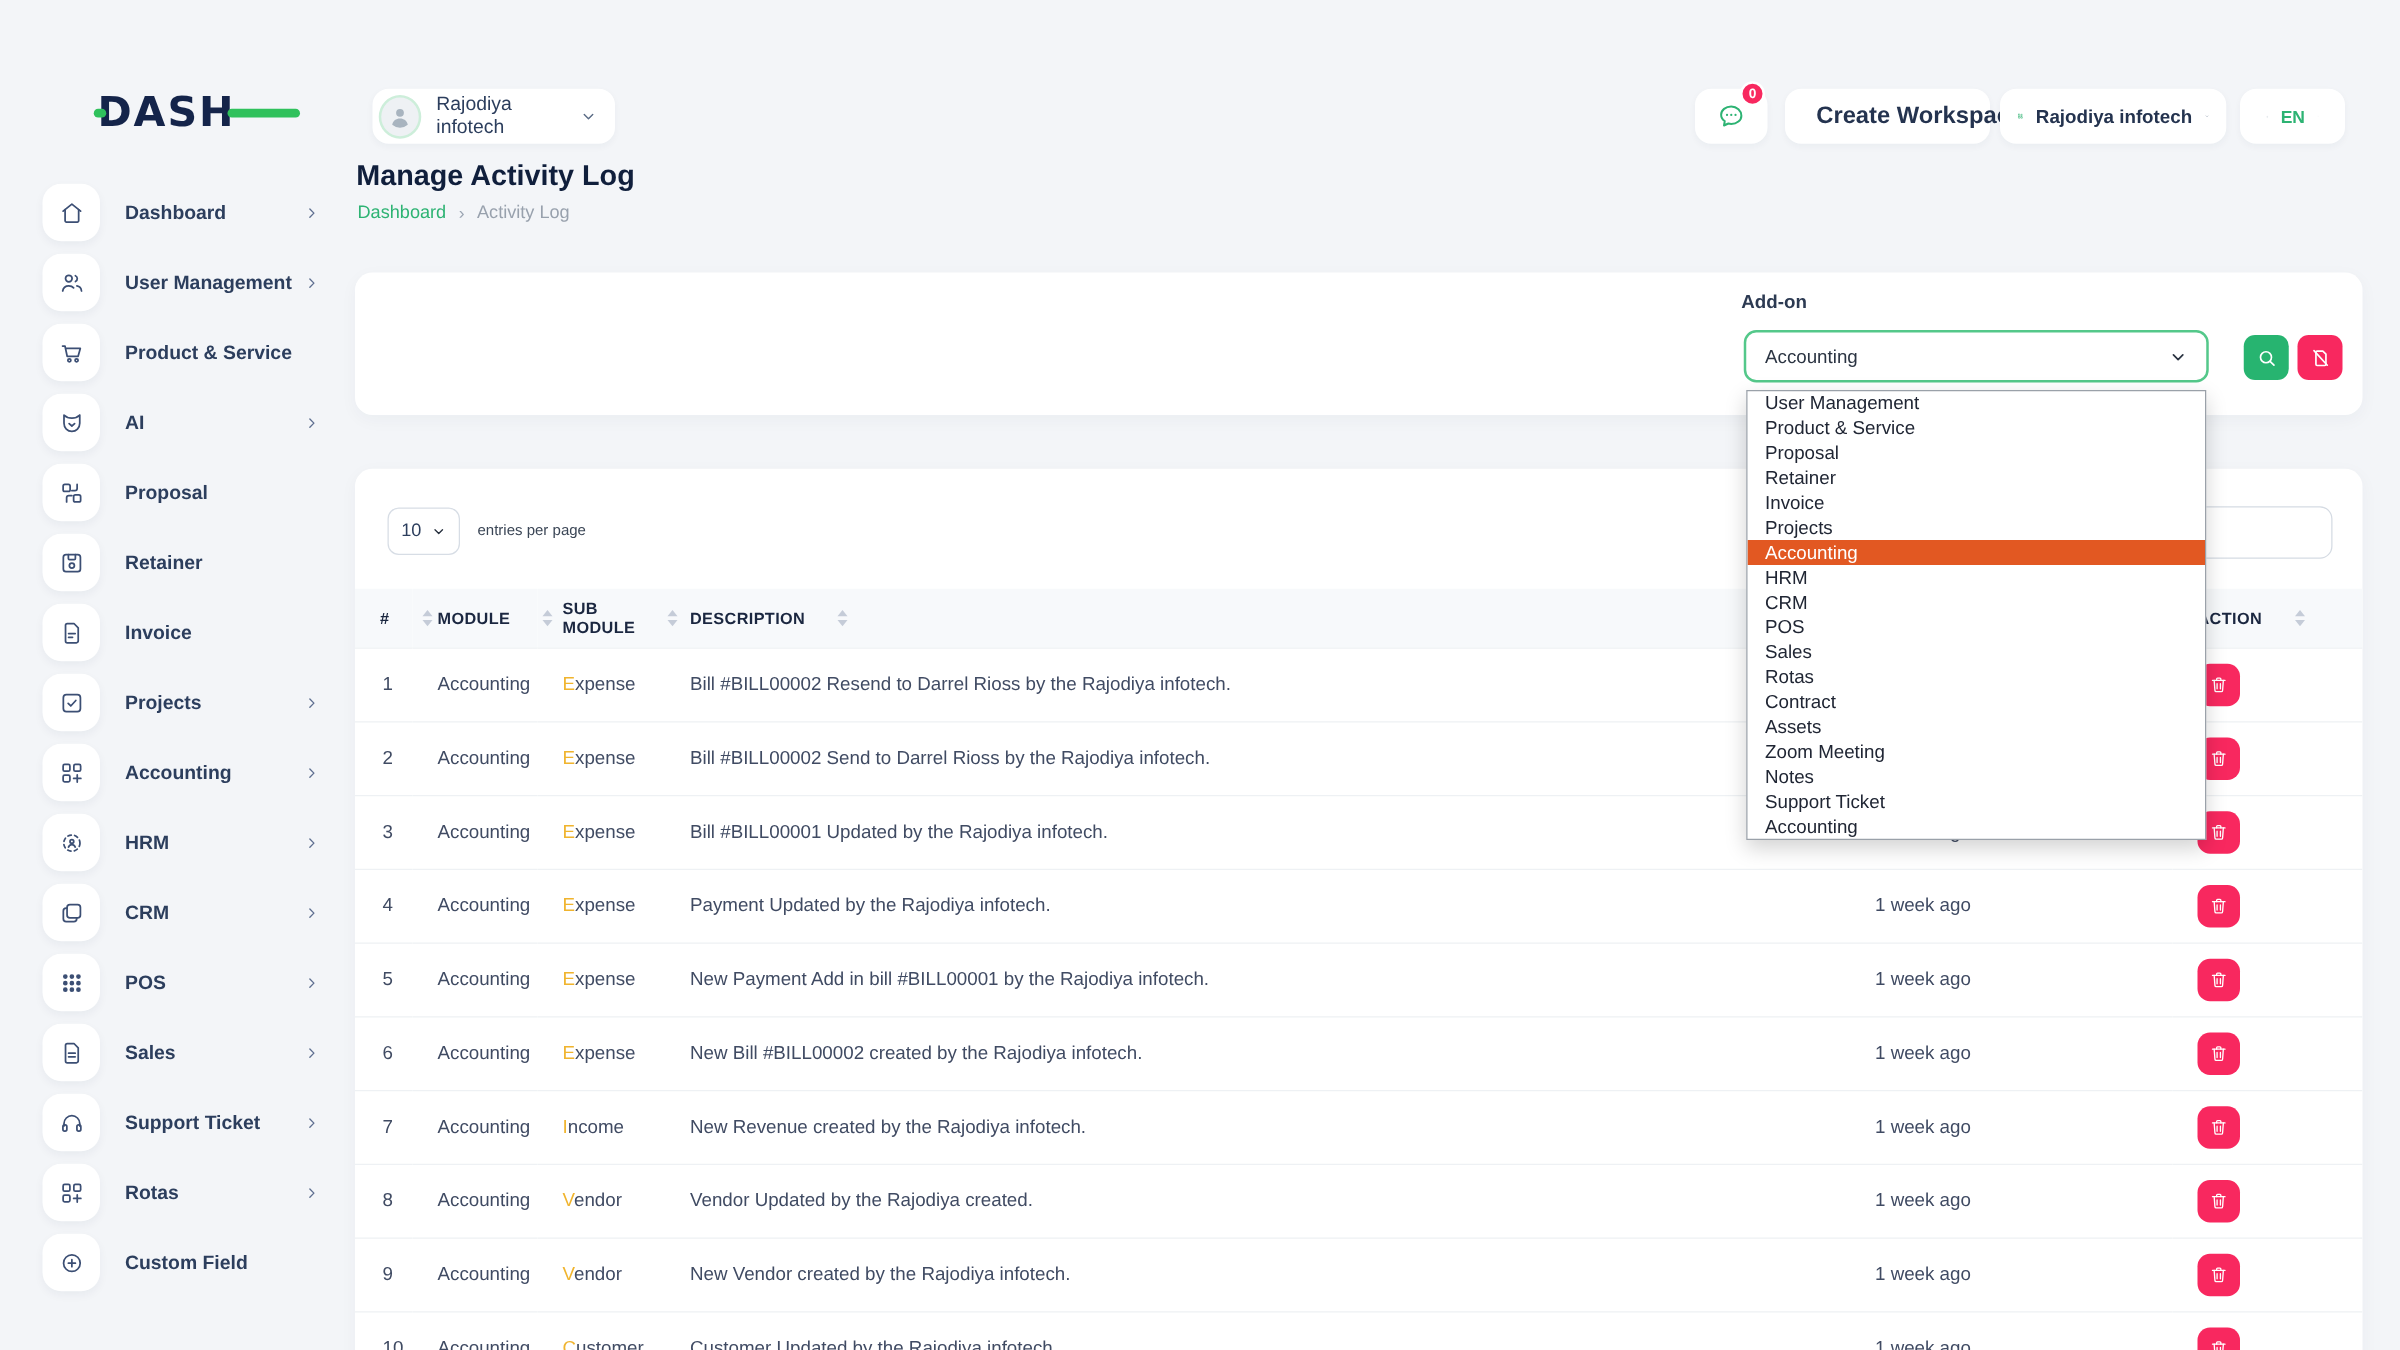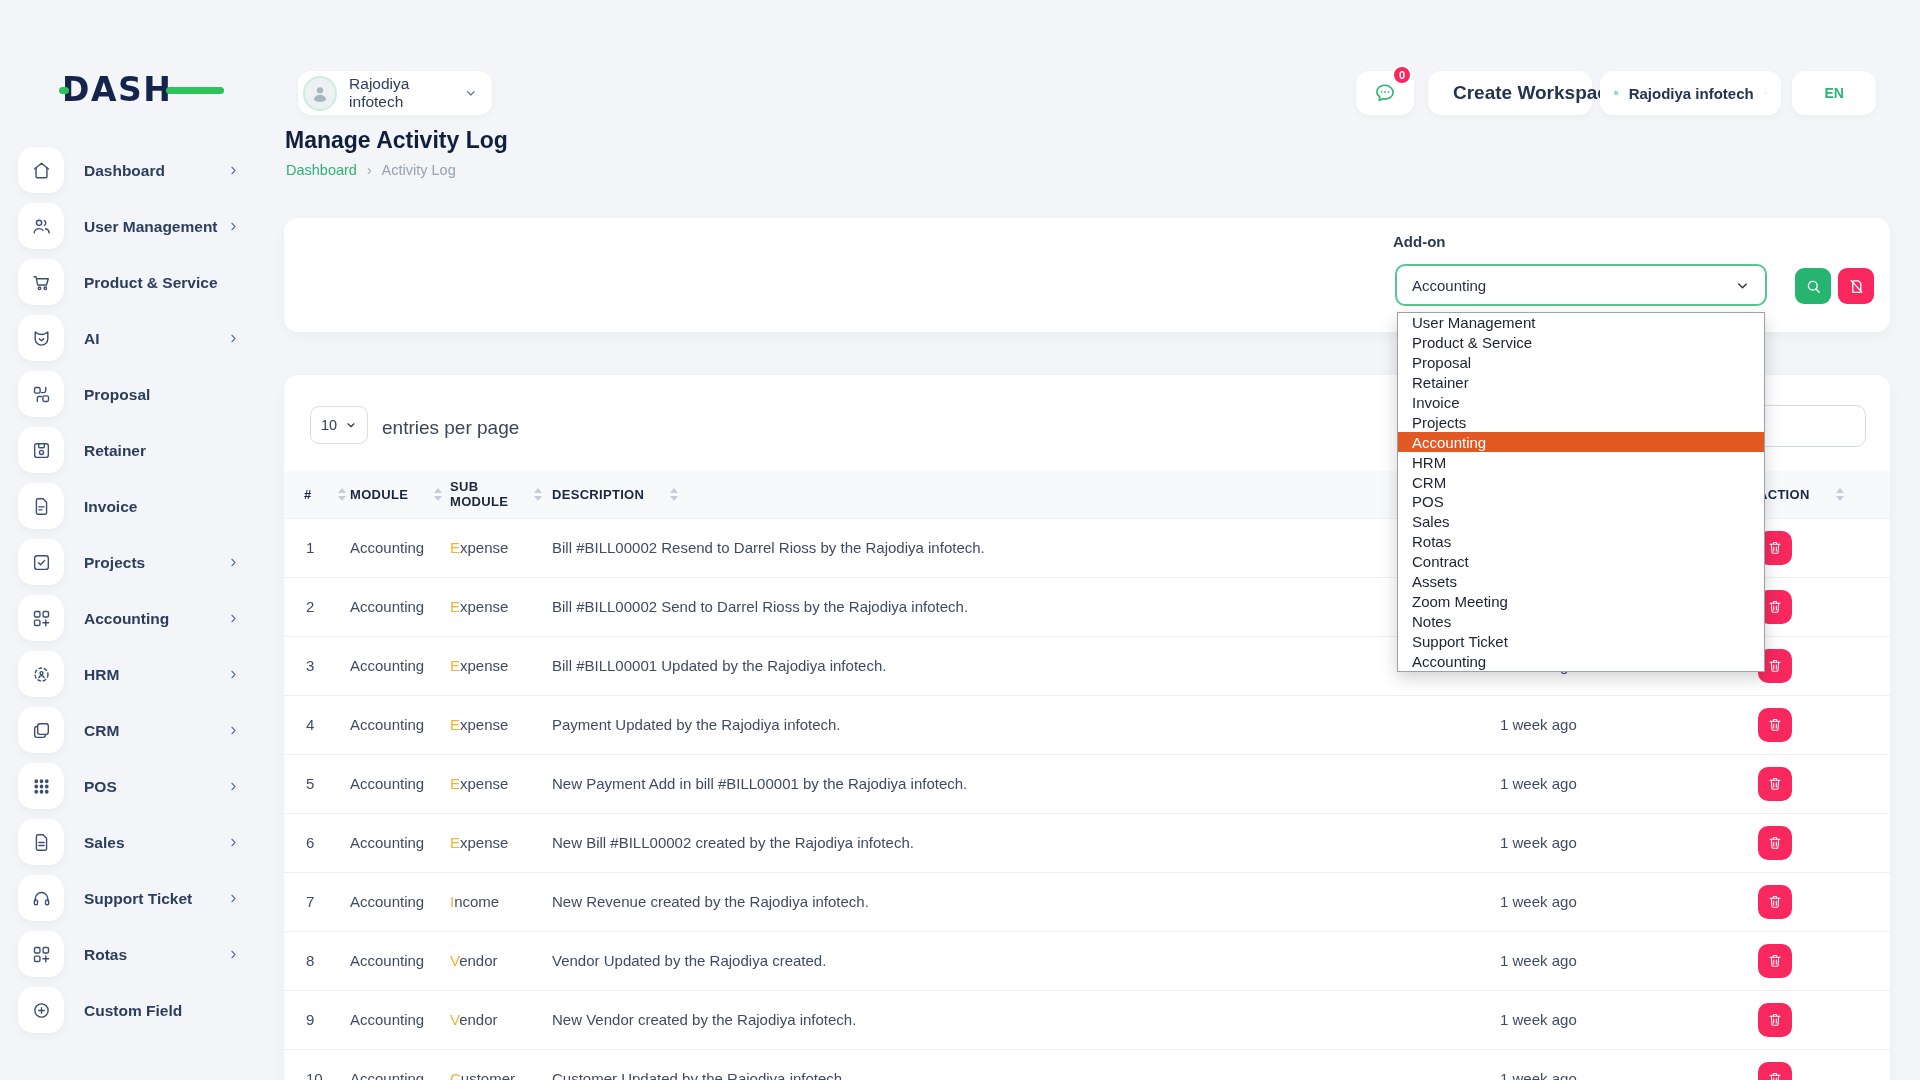--- a/index.html
+++ b/index.html
@@ -1,20 +1,20 @@
 <!DOCTYPE html>
 <html><head>
 <meta charset="utf-8">
 <style>
   *{margin:0;padding:0;box-sizing:border-box}
   html,body{width:1920px;height:1080px;overflow:hidden}
   body{position:relative;background:#f3f5f8;font-family:"Liberation Sans","DejaVu Sans",sans-serif;color:#2c3e5d}
 
   
-  .sidebar{position:absolute;left:0;top:0;width:262px;height:1080px;background:#f3f5f8}
+  .sidebar{position:absolute;left:16px;top:0;width:262px;height:1080px;background:#f3f5f8}
   .logo{position:absolute;left:62px;top:68px;width:150px;height:44px}
   .logo-text{font-size:33px;font-weight:800;color:#14244a;letter-spacing:1.5px;line-height:44px;font-family:"DejaVu Sans",sans-serif}
   .logo-bar{position:absolute;top:19px;left:104px;width:58px;height:7px;background:#2fc15c;border-radius:4px}
   .logo-dot{position:absolute;top:19px;left:-3px;width:10px;height:7px;background:#2fc15c;border-radius:4px}
   .nav{position:absolute;left:0;top:142px;width:262px}
   .nav-item{height:56px;display:flex;align-items:center;position:relative;cursor:pointer}
   .nav-item.tall{height:64px}
   .icon-box{width:46px;height:46px;margin-left:18px;background:#fff;border-radius:15px;box-shadow:0 3px 8px rgba(25,39,77,.05);display:flex;align-items:center;justify-content:center;flex:none}
   .icon-box svg{width:21px;height:21px;stroke:#3c4f74;fill:none;stroke-width:1.6;stroke-linecap:round;stroke-linejoin:round}
   .icon-box i{display:flex}
@@ -62,21 +62,21 @@
   .addon-select .sel-chev{margin-left:auto;width:15px;height:15px;stroke:#2b3442;stroke-width:2.2;fill:none;stroke-linecap:round;stroke-linejoin:round}
   .btn-sq{position:absolute;top:50px;width:36px;height:36px;border-radius:9px;border:none;display:flex;align-items:center;justify-content:center;cursor:pointer}
   .btn-search{left:1511px;background:#27b470}
   .btn-reset{left:1554px;background:#f8285f}
   .btn-sq svg{width:17px;height:17px;stroke:#fff;fill:none;stroke-width:1.9;stroke-linecap:round;stroke-linejoin:round}
 
   
   .card2{position:absolute;left:284px;top:375px;width:1606px;height:718px;background:#fff;border-radius:14px 14px 0 0;box-shadow:0 4px 14px rgba(25,39,77,.04);overflow:hidden}
   .entries-select{position:absolute;left:26px;top:31px;width:58px;height:38px;border:1px solid #d7dde5;border-radius:9px;background:#fff;display:flex;align-items:center;justify-content:center;gap:8px;font-size:14.5px;color:#2c3e5d;cursor:pointer}
   .entries-select svg{width:12px;height:12px;stroke:#2b3442;stroke-width:2.2;fill:none;stroke-linecap:round;stroke-linejoin:round}
-  .entries-label{position:absolute;left:98px;top:42px;font-size:19px;color:#3b4656}
+  .entries-label{position:absolute;left:98px;top:42px;font-size:12px;color:#3b4656}
   .table-search{position:absolute;left:1314px;top:30px;width:268px;height:42px;border:1px solid #d5dbe3;border-radius:10px;background:#fff;padding:0 14px;font-size:15px;color:#2c3e5d;outline:none;font-family:inherit}
   table{position:absolute;left:0;top:96px;width:1606px;border-collapse:collapse;table-layout:fixed}
   thead tr{height:47px;background:#f7f9fb}
   th{text-align:left;padding-left:20px;font-size:13px;font-weight:700;color:#1b2740;letter-spacing:.3px;cursor:pointer}
   .th-inner{display:flex;align-items:center;gap:26px}
   .sort{display:inline-flex;flex-direction:column;gap:3px}
   .sort .up{width:0;height:0;border-left:4px solid transparent;border-right:4px solid transparent;border-bottom:5px solid #c5ccd8}
   .sort .down{width:0;height:0;border-left:4px solid transparent;border-right:4px solid transparent;border-top:5px solid #c5ccd8}
   tbody tr{height:59px;border-top:1px solid #eef1f4}
   td{font-size:15px;color:#404b63;padding-left:20px}

